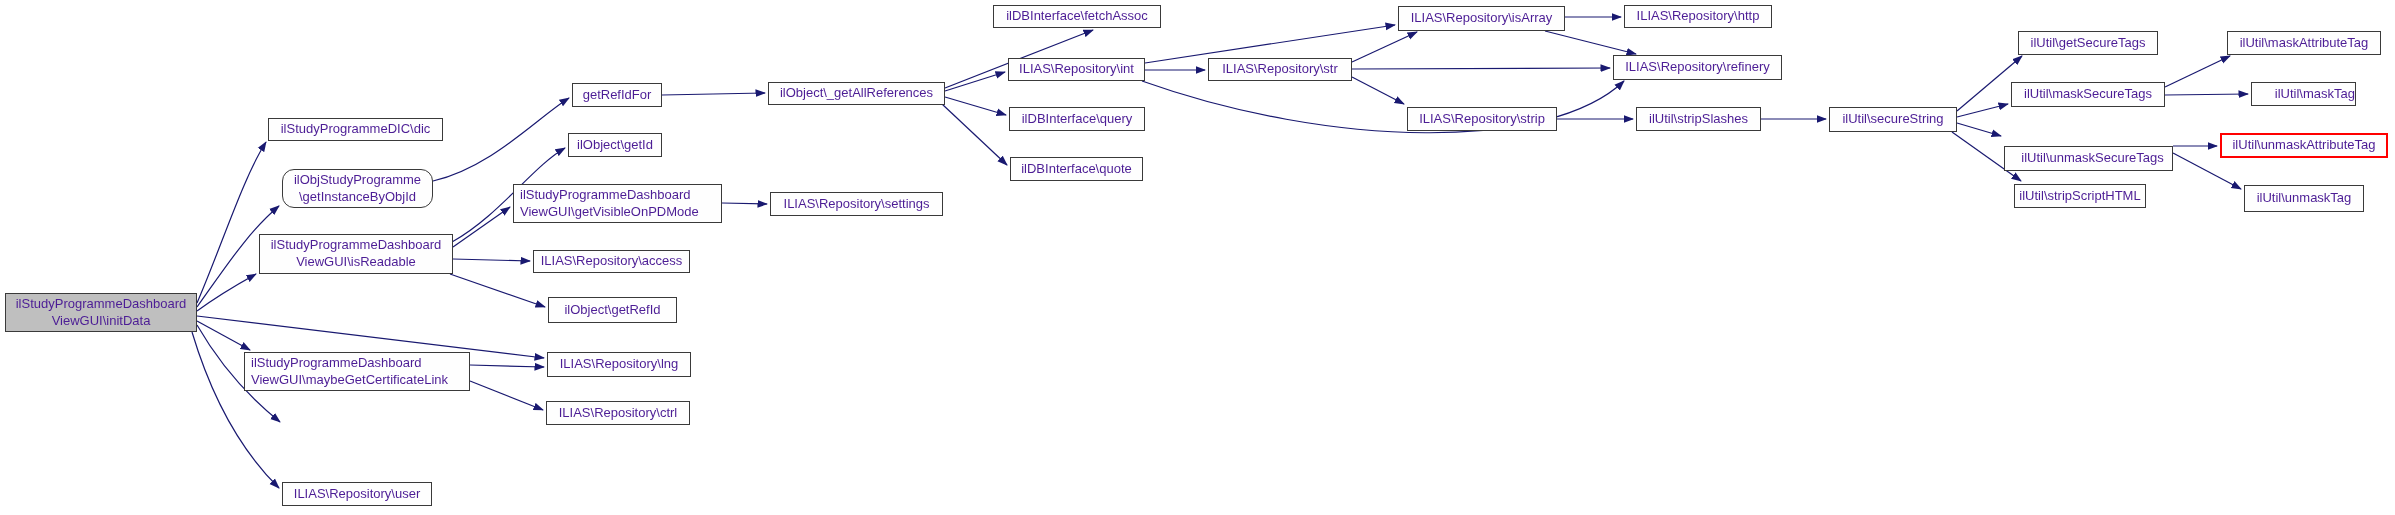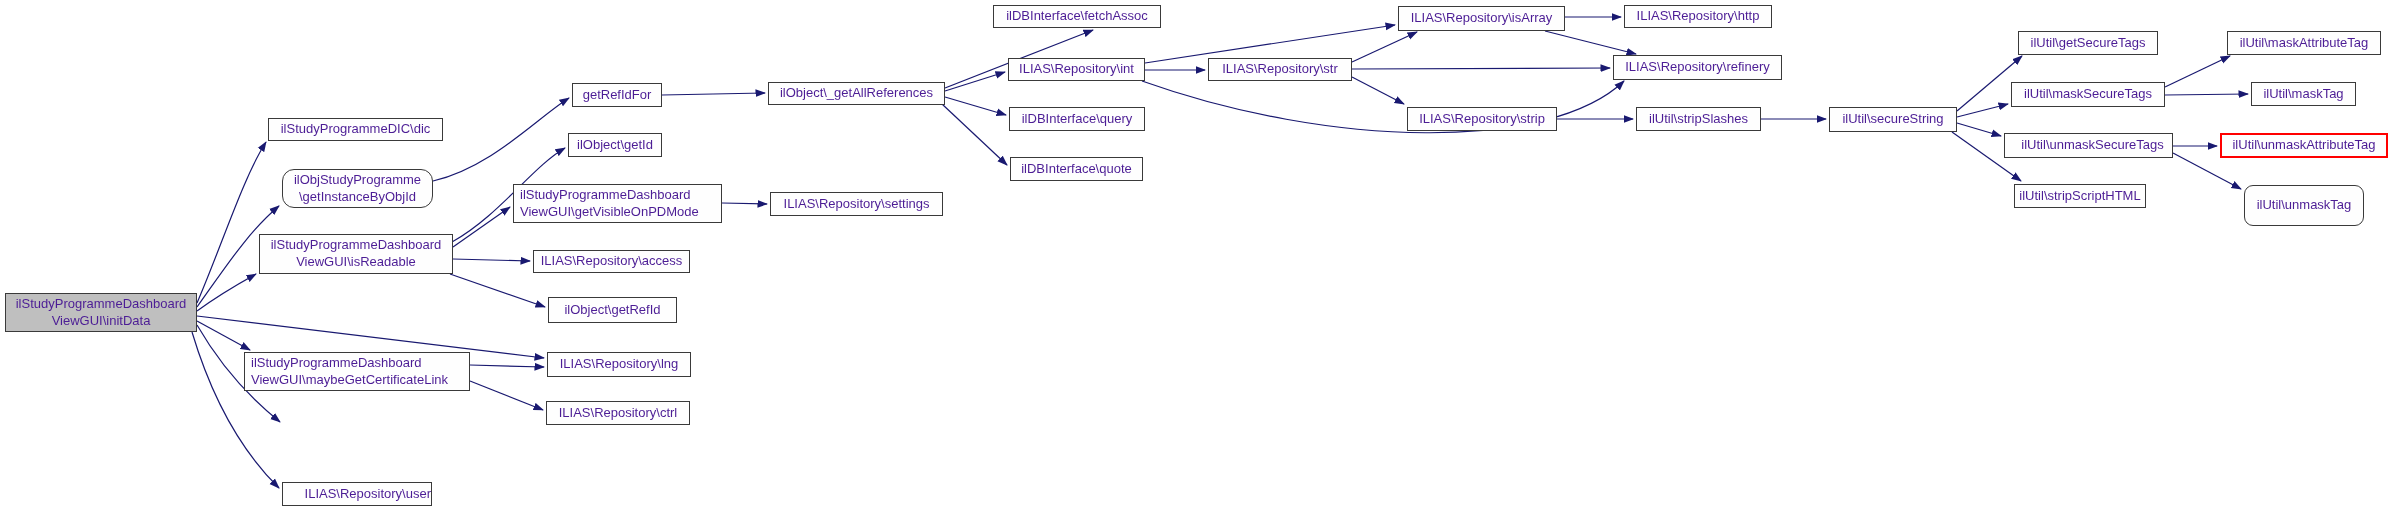--- a/index.html
+++ b/index.html
@@ -90,21 +90,21 @@
       <span>\getInstanceByObjId</span>
     </div>
     <div class="node" style="left: 259px; top: 234px; width: 194px; height: 40px;">
       <span>ilStudyProgrammeDashboard</span>
       <span>ViewGUI\isReadable</span>
     </div>
     <div class="node align-left" style="left: 244px; top: 352px; width: 226px; height: 39px;">
       <span>ilStudyProgrammeDashboard</span>
       <span>ViewGUI\maybeGetCertificateLink</span>
     </div>
-    <div class="node" style="left: 282px; top: 482px; width: 150px; height: 24px; align-items: flex-end;">
+    <div class="node" style="left: 282px; top: 482px; width: 150px; height: 24px;">
       <span>ILIAS\Repository\user</span>
     </div>
     <div class="node" style="left: 572px; top: 83px; width: 90px; height: 24px;">
       <span>getRefIdFor</span>
     </div>
     <div class="node" style="left: 568px; top: 133px; width: 94px; height: 24px;">
       <span>ilObject\getId</span>
     </div>
     <div class="node align-left" style="left: 513px; top: 184px; width: 209px; height: 39px;">
       <span>ilStudyProgrammeDashboard</span>
@@ -160,31 +160,31 @@
     </div>
     <div class="node" style="left: 1829px; top: 107px; width: 128px; height: 25px;">
       <span>ilUtil\secureString</span>
     </div>
     <div class="node" style="left: 2018px; top: 31px; width: 140px; height: 24px;">
       <span>ilUtil\getSecureTags</span>
     </div>
     <div class="node" style="left: 2011px; top: 82px; width: 154px; height: 25px;">
       <span>ilUtil\maskSecureTags</span>
     </div>
-    <div class="node" style="left: 2004px; top: 133px; width: 169px; height: 25px; padding-left: 8px;">
+    <div class="node" style="left: 2004px; top: 146px; width: 169px; height: 25px; padding-left: 8px;">
       <span>ilUtil\unmaskSecureTags</span>
     </div>
     <div class="node" style="left: 2014px; top: 184px; width: 132px; height: 24px;">
       <span>ilUtil\stripScriptHTML</span>
     </div>
     <div class="node" style="left: 2227px; top: 31px; width: 154px; height: 24px;">
       <span>ilUtil\maskAttributeTag</span>
     </div>
-    <div class="node" style="left: 2251px; top: 82px; width: 105px; height: 24px;">
+    <div class="node" style="left: 2251px; top: 82px; width: 105px; height: 24px; align-items: flex-end;">
       <span>ilUtil\maskTag</span>
     </div>
     <div class="node" style="left: 2220px; top: 133px; width: 168px; height: 25px; border-color: rgb(255, 0, 0); border-width: 2px;">
       <span>ilUtil\unmaskAttributeTag</span>
     </div>
-    <div class="node" style="left: 2244px; top: 185px; width: 120px; height: 41px; border-radius: 9px;">
+    <div class="node" style="left: 2244px; top: 185px; width: 120px; height: 27px;">
       <span>ilUtil\unmaskTag</span>
     </div>
   </div>
 
 </body></html>

